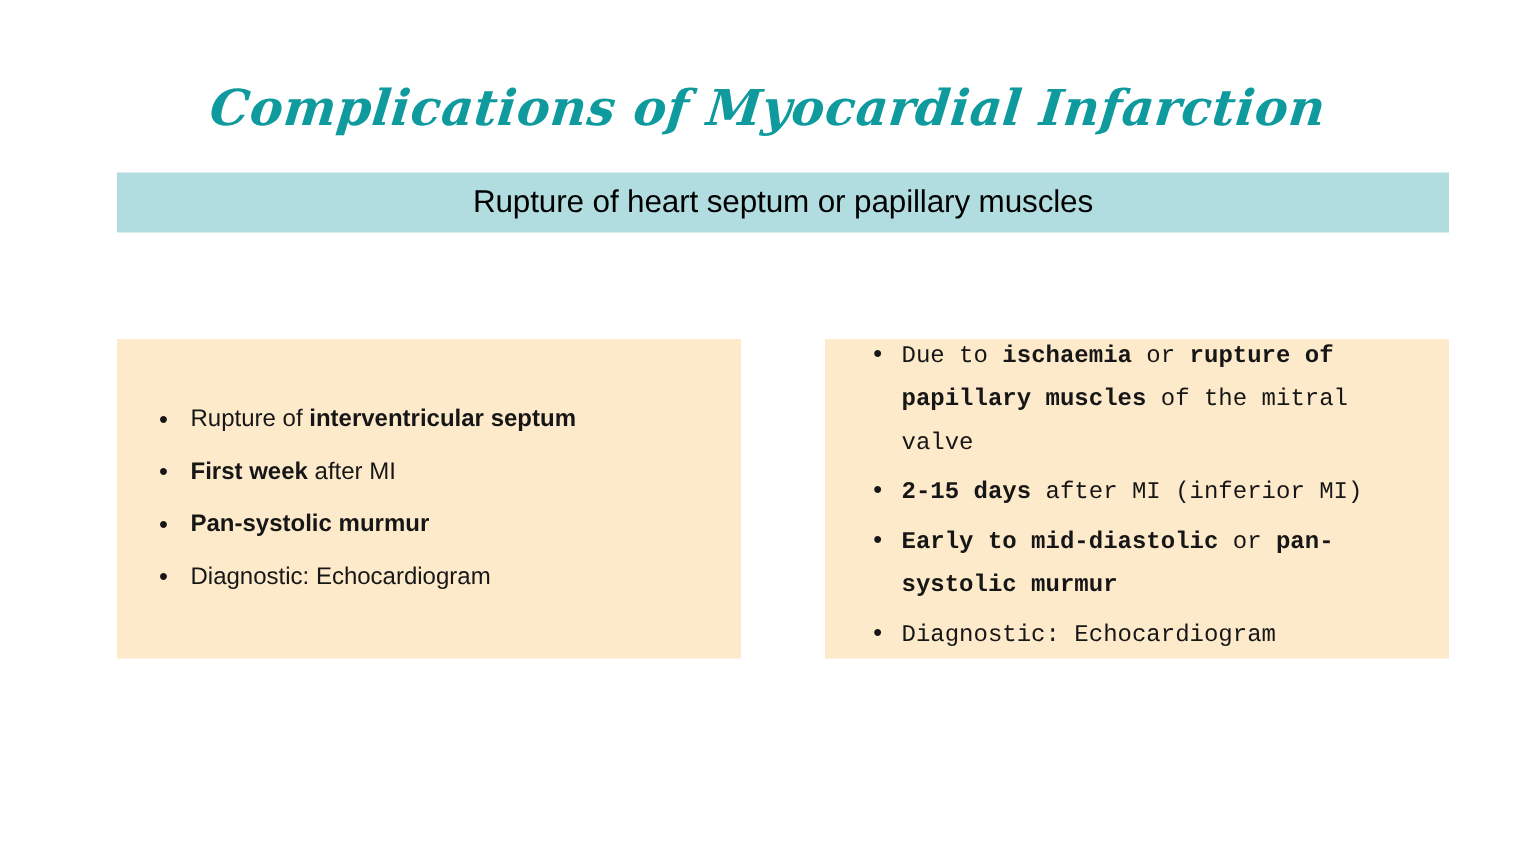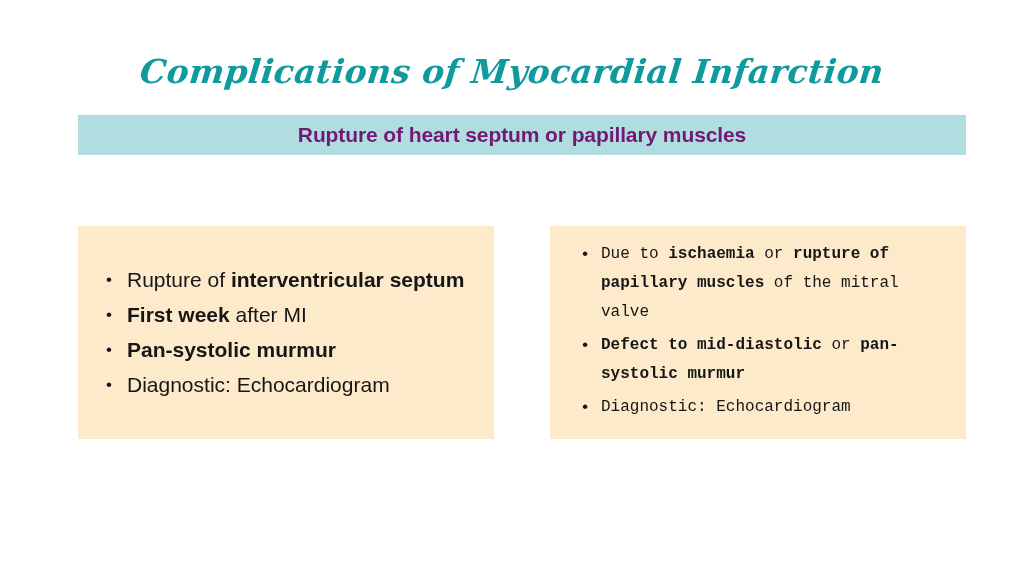--- a/index.html
+++ b/index.html
@@ -46,23 +46,23 @@
     top: 115px;
     width: 888px;
     height: 40px;
     background: #b2dde0;
     display: flex;
     align-items: center;
     justify-content: center;
   }
   .banner-text {
     font-family: "Liberation Sans", sans-serif;
-    font-weight: 700;
+    font-weight: 400;
     font-size: 21px;
-    color: #701a75;
+    color: #000000;
     letter-spacing: -0.1px;
     white-space: nowrap;
   }
 
   
   .col {
     position: absolute;
     top: 192px;
     width: 416px;
   }
@@ -102,21 +102,21 @@
   .bullet-list {
     list-style: none;
     margin: 0;
     padding: 0;
   }
   .bullet-item {
     position: relative;
     padding-left: 23px;
     margin: 0 0 7px 0;
     font-family: "Liberation Sans", sans-serif;
-    font-size: 21px;
+    font-size: 16px;
     line-height: 28px;
     color: #161616;
   }
   .bullet-item:last-child { margin-bottom: 0; }
   .bullet-item::before {
     content: "\2022";
     position: absolute;
     left: 2px;
     top: 0;
     font-size: 17px;
@@ -153,19 +153,20 @@
         <li class="bullet-item"><b>Pan-systolic murmur</b></li>
         <li class="bullet-item">Diagnostic: Echocardiogram</li>
       </ul>
     </div>
   </div>
 
   <div class="col col-right">
     <div class="content-box" style="background: rgb(253, 234, 203);">
       <ul class="bullet-list">
         <li class="bullet-item">Due to <b>ischaemia</b> or <b>rupture of papillary muscles</b> of the mitral valve</li>
-        <li class="bullet-item"><b>Defect to mid-diastolic</b> or <b>pan-systolic murmur</b></li>
+        <li class="bullet-item"><b>2-15 days</b> after MI (inferior MI)</li>
+        <li class="bullet-item"><b>Early to mid-diastolic</b> or <b>pan-systolic murmur</b></li>
         <li class="bullet-item">Diagnostic: Echocardiogram</li>
       </ul>
     </div>
   </div>
 
 </div>
 
 </body></html>

